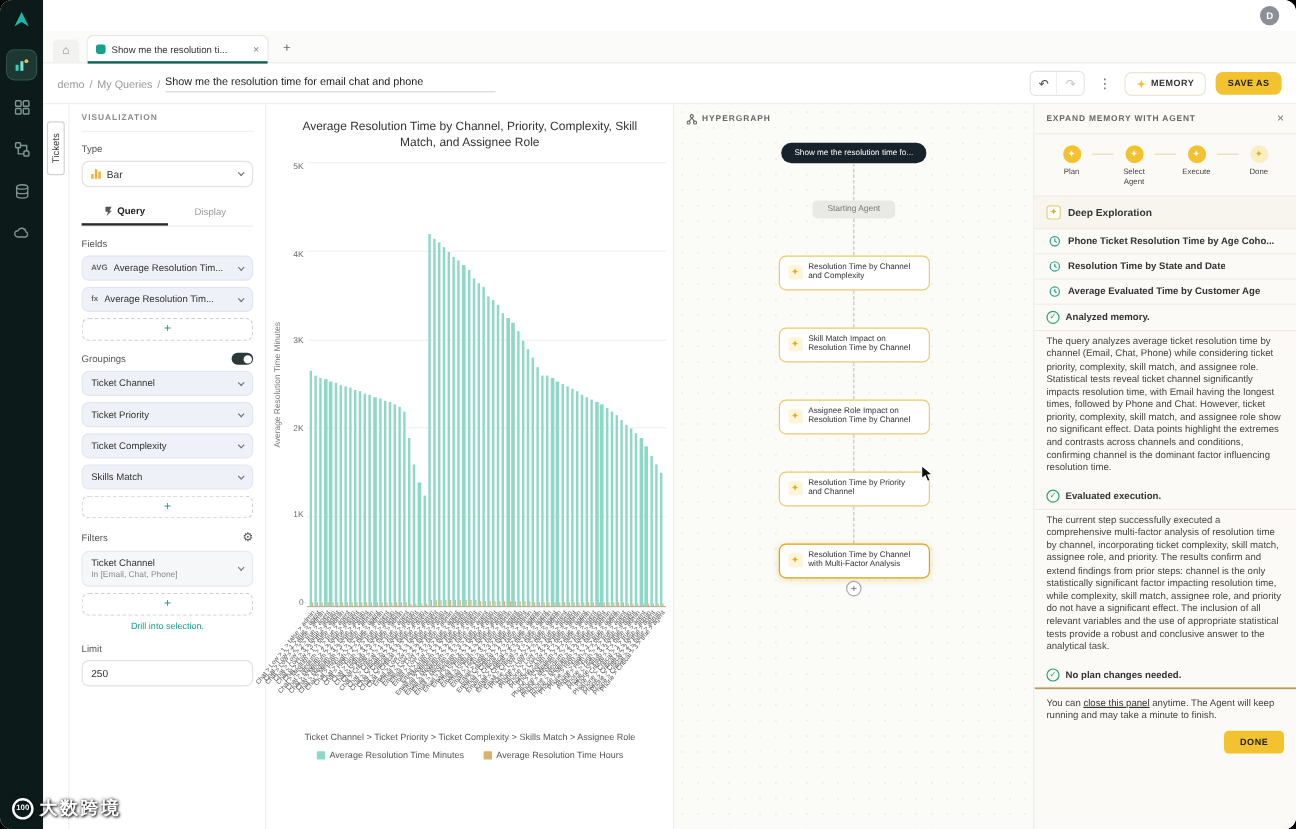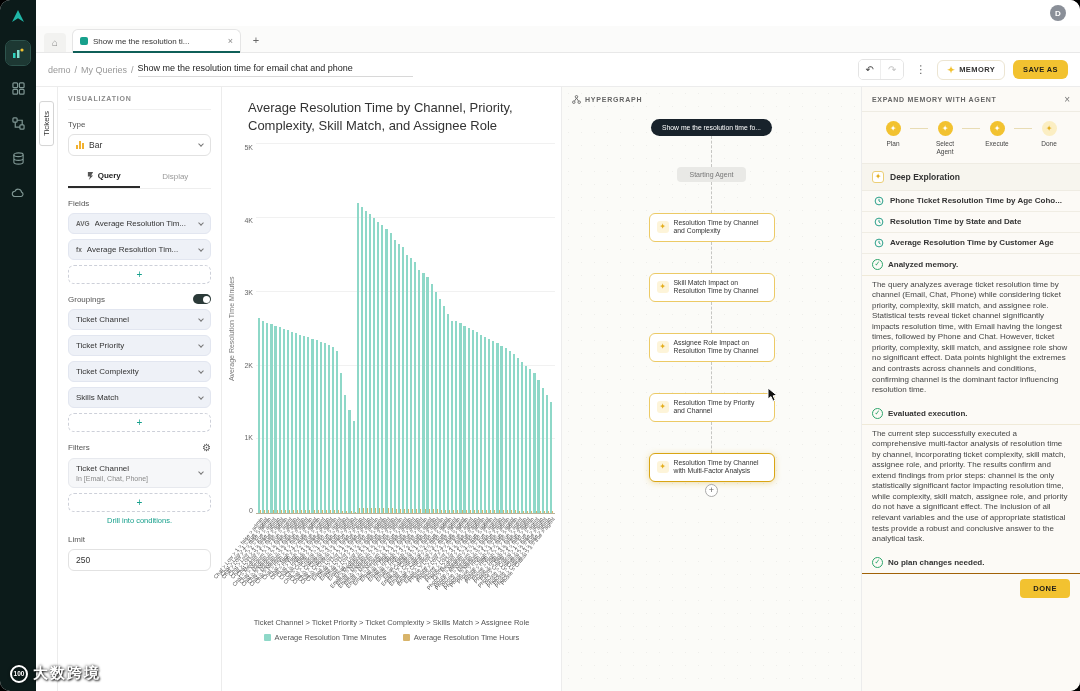--- a/index.html
+++ b/index.html
@@ -14,21 +14,21 @@
 
   .main { flex:1; display:flex; flex-direction:column; min-width:0; }
 
   
   .titlebar { height:26px; background:#fff; display:flex; align-items:center; justify-content:flex-end; padding:0 14px; }
   .avatar { width:16px; height:16px; border-radius:50%; background:#8a8f98; color:#fff; font-size:8px; display:flex; align-items:center; justify-content:center; font-weight:bold; }
 
   
   .tabstrip { height:27px; background:#fbfbfa; border-bottom:1px solid #e8e8e8; display:flex; align-items:flex-end; padding-left:8px; gap:6px; }
   .home-btn { width:22px; height:19px; border-radius:4px 4px 0 0; background:#f2f2f0; color:#888; font-size:10px; display:flex; align-items:center; justify-content:center; margin-bottom:0; }
-  .tab { width:169px; height:23px; background:#fff; border:1px solid #e5e5e5; border-bottom:none; border-radius:6px 6px 0 0; display:flex; align-items:center; gap:5px; padding:0 7px; position:relative; }
+  .tab { width:152px; height:23px; background:#fff; border:1px solid #e5e5e5; border-bottom:none; border-radius:6px 6px 0 0; display:flex; align-items:center; gap:5px; padding:0 7px; position:relative; }
   .tab::after { content:""; position:absolute; left:0; right:0; bottom:-1px; height:2px; background:#0f5f58; }
   .tab-glyph { width:8px; height:8px; border-radius:2px; background:#17a08c; flex-shrink:0; }
   .tab-label { font-size:8px; color:#333; white-space:nowrap; overflow:hidden; text-overflow:ellipsis; flex:1; }
   .tab-close { font-size:9px; color:#888; }
   .newtab { width:18px; height:18px; border-radius:4px; color:#666; font-size:11px; display:flex; align-items:center; justify-content:center; margin-bottom:3px; }
 
   
   .toolbar { height:34px; border-bottom:1px solid #ececec; display:flex; align-items:center; padding:0 12px; gap:8px; background:#fff; }
   .breadcrumb { display:flex; gap:4px; font-size:9px; color:#999; align-items:center; flex:1; min-width:0; white-space:nowrap; }
   .crumb-current { color:#222; border-bottom:1px solid #d8d8d8; padding:0 60px 3px 0; overflow:hidden; text-overflow:ellipsis; }
@@ -68,21 +68,21 @@
   .gear { margin-left:auto; color:#555; font-size:10px; }
   .filter-chip { background:#f6f7f9; border:1px solid #e7e9ee; border-radius:6px; padding:5px 7px; display:flex; align-items:center; gap:5px; margin-bottom:5px; }
   .filter-text { flex:1; min-width:0; }
   .filter-title { font-size:8px; color:#333; }
   .filter-sub { font-size:7px; color:#8a8a8a; margin-top:2px; }
   .drill-text { color:#17a08c; font-size:7.5px; text-align:center; margin:2px 0 4px; }
   .limit-box { border:1px solid #e2e2e2; border-radius:6px; padding:5px 7px; font-size:8.5px; color:#333; width:100%; background:#fff; }
 
   
   .chart { width:340px; border-right:1px solid #ececec; padding:12px 6px 0; display:flex; flex-direction:column; background:#fff; }
-  .chart-title { font-size:13px; color:#333; text-align:left; margin:0 20px 10px; line-height:1.35; }
+  .chart-title { font-size:10px; color:#333; text-align:center; margin:0 20px 10px; line-height:1.35; }
   .chart-area { display:flex; }
   .ylab { writing-mode:vertical-rl; transform:rotate(180deg); font-size:7px; color:#777; height:370px; text-align:center; width:11px; }
   .ytick-col { display:flex; flex-direction:column; justify-content:space-between; height:370px; font-size:7px; color:#666; text-align:right; width:17px; padding-right:3px; }
   .plot-col { flex:1; min-width:0; }
   .plot { position:relative; height:370px; border-bottom:1px solid #b9b29a; }
   .gridline { position:absolute; left:0; right:0; height:1px; background:#f1f1f1; }
   .bars { position:absolute; inset:0; display:flex; align-items:flex-end; gap:1px; padding:0 2px; }
   .bar-cell { flex:1; display:flex; align-items:flex-end; height:100%; min-width:0; }
   .bar-min { width:70%; }
   .bar-hr { width:30%; }
@@ -296,21 +296,21 @@
           <span class="gear">⚙</span>
         </div>
         <div class="filter-chip">
           <div class="filter-text">
             <div class="filter-title">Ticket Channel</div>
             <div class="filter-sub">In [Email, Chat, Phone]</div>
           </div>
           <span class="chev"></span>
         </div>
         <div class="dashed-btn">+</div>
-        <div class="drill-text">Drill into conditions.</div>
+        <div class="drill-text">Drill into selection.</div>
 
         <div class="sec-label">Limit</div>
         <input class="limit-box" value="250" style="">
       </div>
 
       <div class="chart">
         <div class="chart-title">Average Resolution Time by Channel, Priority, Complexity, Skill Match, and Assignee Role</div>
         <div class="chart-area">
           <div class="ylab">Average Resolution Time Minutes</div>
           <div class="ytick-col" id="ytick-col">
@@ -943,41 +943,44 @@
                 <circle cx="8" cy="8" r="6.2" fill="none" stroke="#2aa08a" stroke-width="1.6"></circle>
                 <path d="M8 4.5 V8 L10.5 9.5" stroke="#2aa08a" fill="none" stroke-width="1.6"></path>
               </svg>
               <span class="txt">Resolution Time by State and Date</span>
             </div>
             <div class="mem-item">
               <svg width="10" height="10" viewBox="0 0 16 16">
                 <circle cx="8" cy="8" r="6.2" fill="none" stroke="#2aa08a" stroke-width="1.6"></circle>
                 <path d="M8 4.5 V8 L10.5 9.5" stroke="#2aa08a" fill="none" stroke-width="1.6"></path>
               </svg>
-              <span class="txt">Average Resolution Time by Customer Age</span>
+              <span class="txt">Average Evaluated Time by Customer Age</span>
             </div>
           </div>
 
         <div class="status">
           <span class="check-ic">✓</span>
           <span class="txt">Analyzed memory.</span>
         </div>
         <div class="para">The query analyzes average ticket resolution time by channel (Email, Chat, Phone) while considering ticket priority, complexity, skill match, and assignee role. Statistical tests reveal ticket channel significantly impacts resolution time, with Email having the longest times, followed by Phone and Chat. However, ticket priority, complexity, skill match, and assignee role show no significant effect. Data points highlight the extremes and contrasts across channels and conditions, confirming channel is the dominant factor influencing resolution time.</div>
 
         <div class="status">
           <span class="check-ic">✓</span>
           <span class="txt">Evaluated execution.</span>
         </div>
         <div class="para">The current step successfully executed a comprehensive multi-factor analysis of resolution time by channel, incorporating ticket complexity, skill match, assignee role, and priority. The results confirm and extend findings from prior steps: channel is the only statistically significant factor impacting resolution time, while complexity, skill match, assignee role, and priority do not have a significant effect. The inclusion of all relevant variables and the use of appropriate statistical tests provide a robust and conclusive answer to the analytical task.</div>
 
         <div class="status yline">
           <span class="check-ic">✓</span>
           <span class="txt">No plan changes needed.</span>
         </div>
 
+        <div class="agent-footer">
+          <span>You can </span><a>close this panel</a><span> anytime. The Agent will keep running and may take a minute to finish.</span>
+        </div>
         <button class="done-btn">DONE</button>
       </div>
     </div>
   </div>
 </div>
 
 <div class="watermark">
   <span class="wm-badge">100</span>
   <span class="wm-text">大数跨境</span>
 </div>

